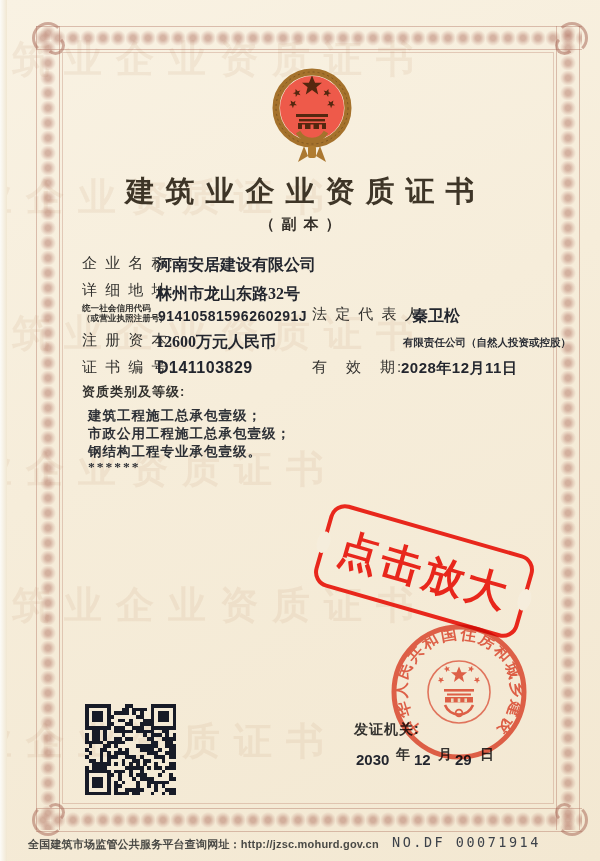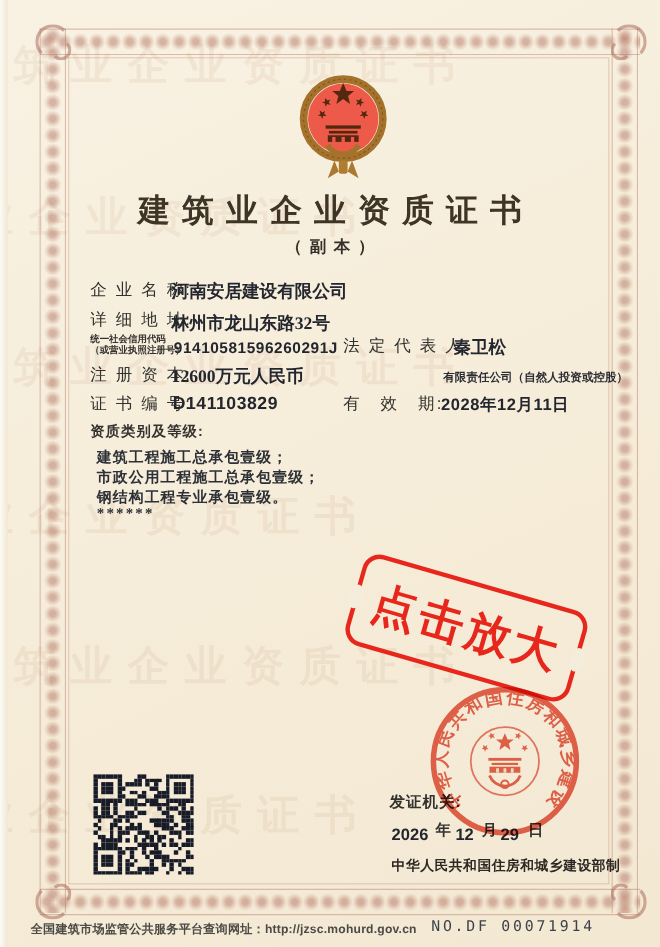--- a/index.html
+++ b/index.html
@@ -516,28 +516,27 @@
       <i style="left:47.4px;top:87.6px"></i>
       <i style="left:51.1px;top:87.6px"></i>
       <i style="left:65.7px;top:87.6px"></i>
       <i style="left:76.6px;top:87.6px"></i>
       <i style="left:84.0px;top:87.6px"></i>
       <i style="left:87.6px;top:87.6px"></i>
     </div>
 
   <div class="issuer">发证机关:</div>
   <div class="date-line">
-    <span class="n" style="left:4px">2026</span>
+    <span class="n" style="left:4px">2030</span>
     <span class="u" style="left:44px">年</span>
     <span class="n" style="left:62px">12</span>
     <span class="u" style="left:86px">月</span>
     <span class="n" style="left:103px">29</span>
     <span class="u" style="left:128px">日</span>
   </div>
-  <div class="ministry">中华人民共和国住房和城乡建设部制</div>
 
   <svg class="seal" width="150" height="150" viewBox="-75 -75 150 150">
     <defs>
       <path id="sealArc" d="M -37 38 A 53 53 0 1 1 37 38" fill="none"></path>
       <path id="sstar" d="M0,-10 L2.9,-3.1 L9.5,-3.1 L4.2,1.2 L5.9,8.1 L0,3.8 L-5.9,8.1 L-4.2,1.2 L-9.5,-3.1 L-2.9,-3.1 Z"></path>
     </defs>
     <circle r="65" fill="none" stroke="#e55a45" stroke-width="5"></circle>
     <text font-size="16" font-weight="bold" fill="#e55a45" font-family="Liberation Sans, sans-serif">
       <textPath href="#sealArc" startOffset="0" textLength="268" lengthAdjust="spacing">中华人民共和国住房和城乡建设部</textPath>
     </text>

